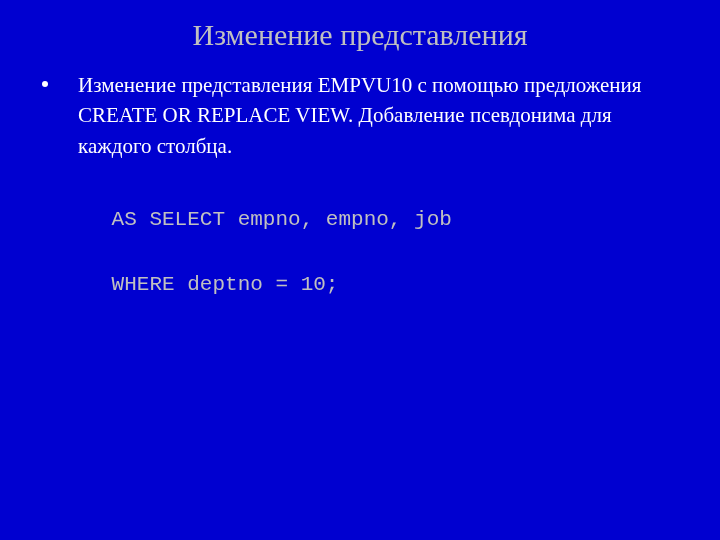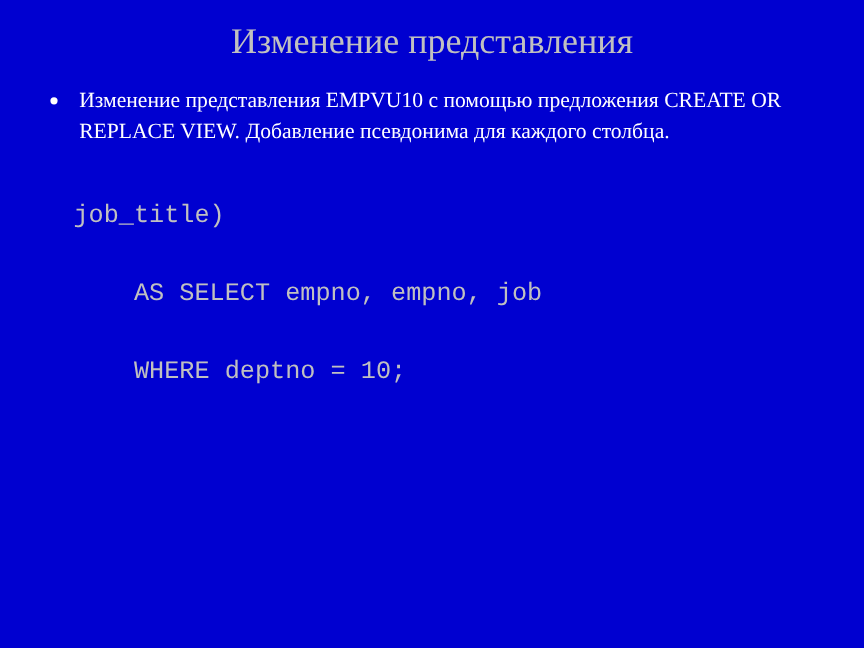--- a/index.html
+++ b/index.html
@@ -27,23 +27,24 @@
       width: 6px;
       height: 6px;
       background: #ffffff;
       border-radius: 50%;
       margin-top: 11px;
       margin-right: 18px;
       margin-left: 6px;
       flex-shrink: 0;
     }
     .bullet-text {
-      font-size: 18px;
+      font-size: 21px;
       line-height: 1.45;
       color: #ffffff;
+      margin-left: 12px;
     }
     .code-block {
       font-family: "Courier New", monospace;
       font-size: 21px;
       color: #c0c0c0;
       line-height: 1.55;
       margin-top: 10px;
       margin-bottom: 24px;
       white-space: pre;
     }
@@ -53,17 +54,16 @@
 <body>
 
 <h1 class="title">Изменение представления</h1>
 
 <div class="bullet-block">
   <span class="bullet"></span>
   <span class="bullet-text">Изменение представления EMPVU10 с помощью предложения CREATE OR REPLACE VIEW. Добавление псевдонима для каждого столбца.</span>
 </div>
 
 <div class="code-block">
-<span class="code-line">  job_title)</span>
 <span class="code-line">      AS SELECT empno, empno, job</span>
 <span class="code-line">      WHERE deptno = 10;</span>
 
 </div>
 
 </body></html>

